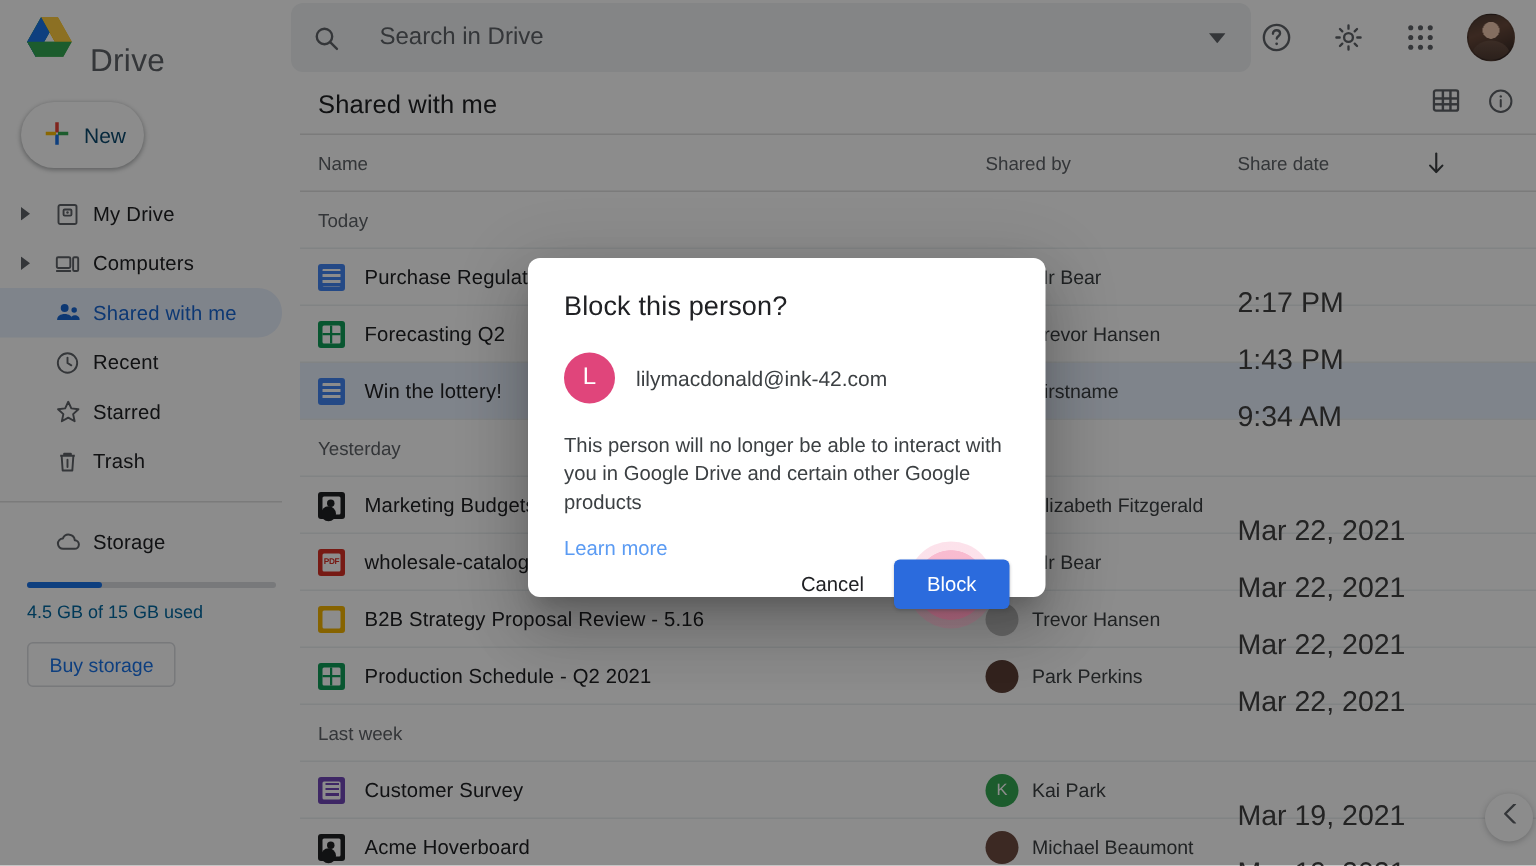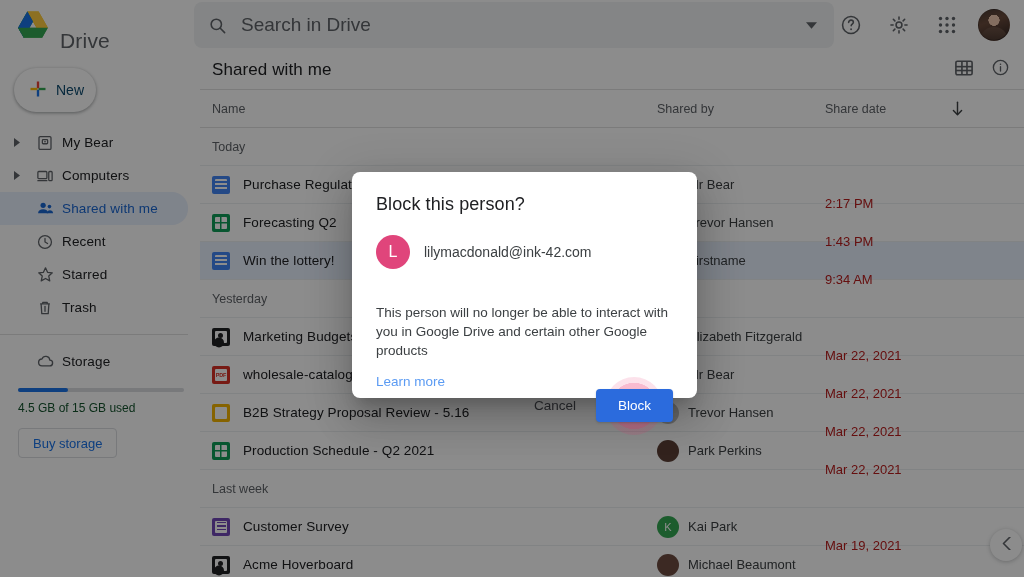--- a/index.html
+++ b/index.html
@@ -35,21 +35,21 @@
   .brand-name { font-size: 21px; color: #5f6368; letter-spacing: .2px; margin-top: 32px; }
 
   .searchwrap {
     flex: none; width: 640px; height: 46px; margin-left: 5px;
     background: #f1f3f4; border-radius: 8px;
     display: flex; align-items: center; padding: 0 14px; gap: 14px;
   }
   .search-icon svg { display: block; }
   .search-input {
     flex: 1; border: none; outline: none; background: transparent;
-    font-family: inherit; font-size: 19px; color: #be185d;
+    font-family: inherit; font-size: 16px; color: #be185d; margin-left: 12px;
   }
   .search-input::placeholder { color: #5f6368; }
   .caret-dn { width: 18px; height: 18px; display: flex; align-items: center; justify-content: center; }
 
   .topicons { margin-left: auto; display: flex; align-items: center; gap: 14px; padding-right: 14px; }
   .ticon { width: 34px; height: 34px; display: flex; align-items: center; justify-content: center; border-radius: 50%; }
   .avatar-photo {
     width: 32px; height: 32px; border-radius: 50%;
     background: radial-gradient(circle at 50% 34%, #f0c9b0 0 22%, rgba(240,201,176,0) 23%),
                 linear-gradient(160deg, #4a3a33 0%, #6b4b3c 38%, #2d2220 100%);
@@ -86,21 +86,21 @@
   .nav-item .twisty { width: 22px; display: flex; align-items: center; justify-content: center; }
   .nav-item .nav-icon { width: 34px; display: flex; align-items: center; justify-content: center; }
   .nav-item .nav-label { font-size: 13.5px; color: #202124; letter-spacing: .15px; }
   .nav-item.noarrow .nav-icon { margin-left: 22px; }
   .nav-item.active { background: #e8f0fe; }
   .nav-item.active .nav-label { color: #1967d2; font-weight: 500; }
   .nav-sep { height: 1px; background: #e0e0e0; margin: 10px 12px 10px 0; }
 
   .storage-bar-track { margin: 10px 16px 0 18px; height: 4px; background: #dadce0; border-radius: 2px; }
   .storage-bar-fill { height: 4px; background: #1a73e8; border-radius: 2px; width: 30%; }
-  .storage-text { margin: 9px 0 0 18px; font-size: 12px; color: #14532d; }
+  .storage-text { margin: 9px 0 0 18px; font-size: 12px; color: #0369a1; }
   .buy-storage {
     margin: 13px 0 0 18px; height: 30px; padding: 0 14px;
     border: 1px solid #dadce0; border-radius: 4px; background: #fff;
     color: #1a73e8; font-size: 13px; font-family: inherit; cursor: pointer;
   }
 
   
   .main { position: absolute; top: 50px; left: 200px; width: 824px; height: 527px; background: #fff; }
   .main-header {
     height: 40px; display: flex; align-items: center;
@@ -126,21 +126,21 @@
   }
   .row {
     height: 38px; display: flex; align-items: center;
     padding: 0 14px 0 12px; border-bottom: 1px solid #eceff1; cursor: pointer;
   }
   .row.selected { background: #e8f0fe; }
   .row .r-name { flex: none; width: 445px; display: flex; align-items: center; gap: 13px; }
   .r-filename { font-size: 13.5px; color: #202124; letter-spacing: .1px; }
   .row .r-shared { flex: none; width: 168px; display: flex; align-items: center; gap: 9px; }
   .r-person { font-size: 13px; color: #3c4043; }
-  .row .r-date { flex: none; width: 120px; font-size: 13px; color: #b91c1c; margin-top: 37px; }
+  .row .r-date { flex: none; width: 120px; font-size: 19px; color: #404040; margin-top: 37px; }
 
   .ftype { width: 18px; height: 18px; flex: none; border-radius: 2px; position: relative; }
   .ftype.doc { background: #4285f4; }
   .ftype.sheet { background: #0f9d58; }
   .ftype.folder-shared { background: #202124; border-radius: 2px; }
   .ftype.pdf { background: #d93025; }
   .ftype.slide { background: #f4b400; }
   .ftype.form { background: #7248b9; }
   .ftype .glyph {
     position: absolute; inset: 3px;
@@ -193,21 +193,21 @@
     display: flex; flex-direction: column;
   }
   .dlg-title { font-size: 18px; color: #202124; letter-spacing: .1px; }
   .dlg-person { display: flex; align-items: center; gap: 14px; margin-top: 20px; }
   .dlg-avatar {
     width: 34px; height: 34px; border-radius: 50%;
     background: #e0457b; color: #fff; font-size: 16px;
     display: flex; align-items: center; justify-content: center;
   }
   .dlg-email { font-size: 14px; color: #3c4043; }
-  .dlg-body { margin-top: 34px; font-size: 13.5px; color: #3c4043; line-height: 19px; width: 292px; }
+  .dlg-body { margin-top: 18px; font-size: 13.5px; color: #3c4043; line-height: 19px; width: 292px; }
   .dlg-link { margin-top: 14px; font-size: 13.5px; color: #5b9bf3; text-decoration: none; display: inline-block; }
   .dlg-actions { margin-top: auto; margin-bottom: 14px; display: flex; justify-content: flex-end; gap: 10px; }
   .btn-cancel {
     background: transparent; border: none; font-family: inherit;
     font-size: 13.5px; color: #202124; font-weight: 500;
     padding: 9px 10px; cursor: pointer; border-radius: 4px;
   }
   .btn-block-wrap { position: relative; display: flex; align-items: center; justify-content: center; }
   .ripple {
     position: absolute; left: 50%; top: 50%; transform: translate(-50%,-50%);
@@ -310,21 +310,21 @@
             <path d="M0 0 L6 4.5 L0 9 Z" fill="#5f6368"></path>
           </svg>
       </span>
       <span class="nav-icon">
         <svg width="18" height="18" viewBox="0 0 24 24" fill="none" stroke="#5f6368" stroke-width="1.7">
           <rect x="4" y="3.5" width="16" height="17" rx="1.6"></rect>
           <rect x="8.5" y="7.5" width="7" height="5.5" rx="1"></rect>
           <circle cx="12" cy="10.2" r="1.1" fill="#5f6368" stroke="none"></circle>
         </svg>
       </span>
-      <span class="nav-label">My Bear</span>
+      <span class="nav-label">My Drive</span>
     </div>
 
     
     <div class="nav-item">
       <span class="twisty">
         <svg width="6" height="9" viewBox="0 0 6 9">
             <path d="M0 0 L6 4.5 L0 9 Z" fill="#5f6368"></path>
           </svg>
       </span>
       <span class="nav-icon">

